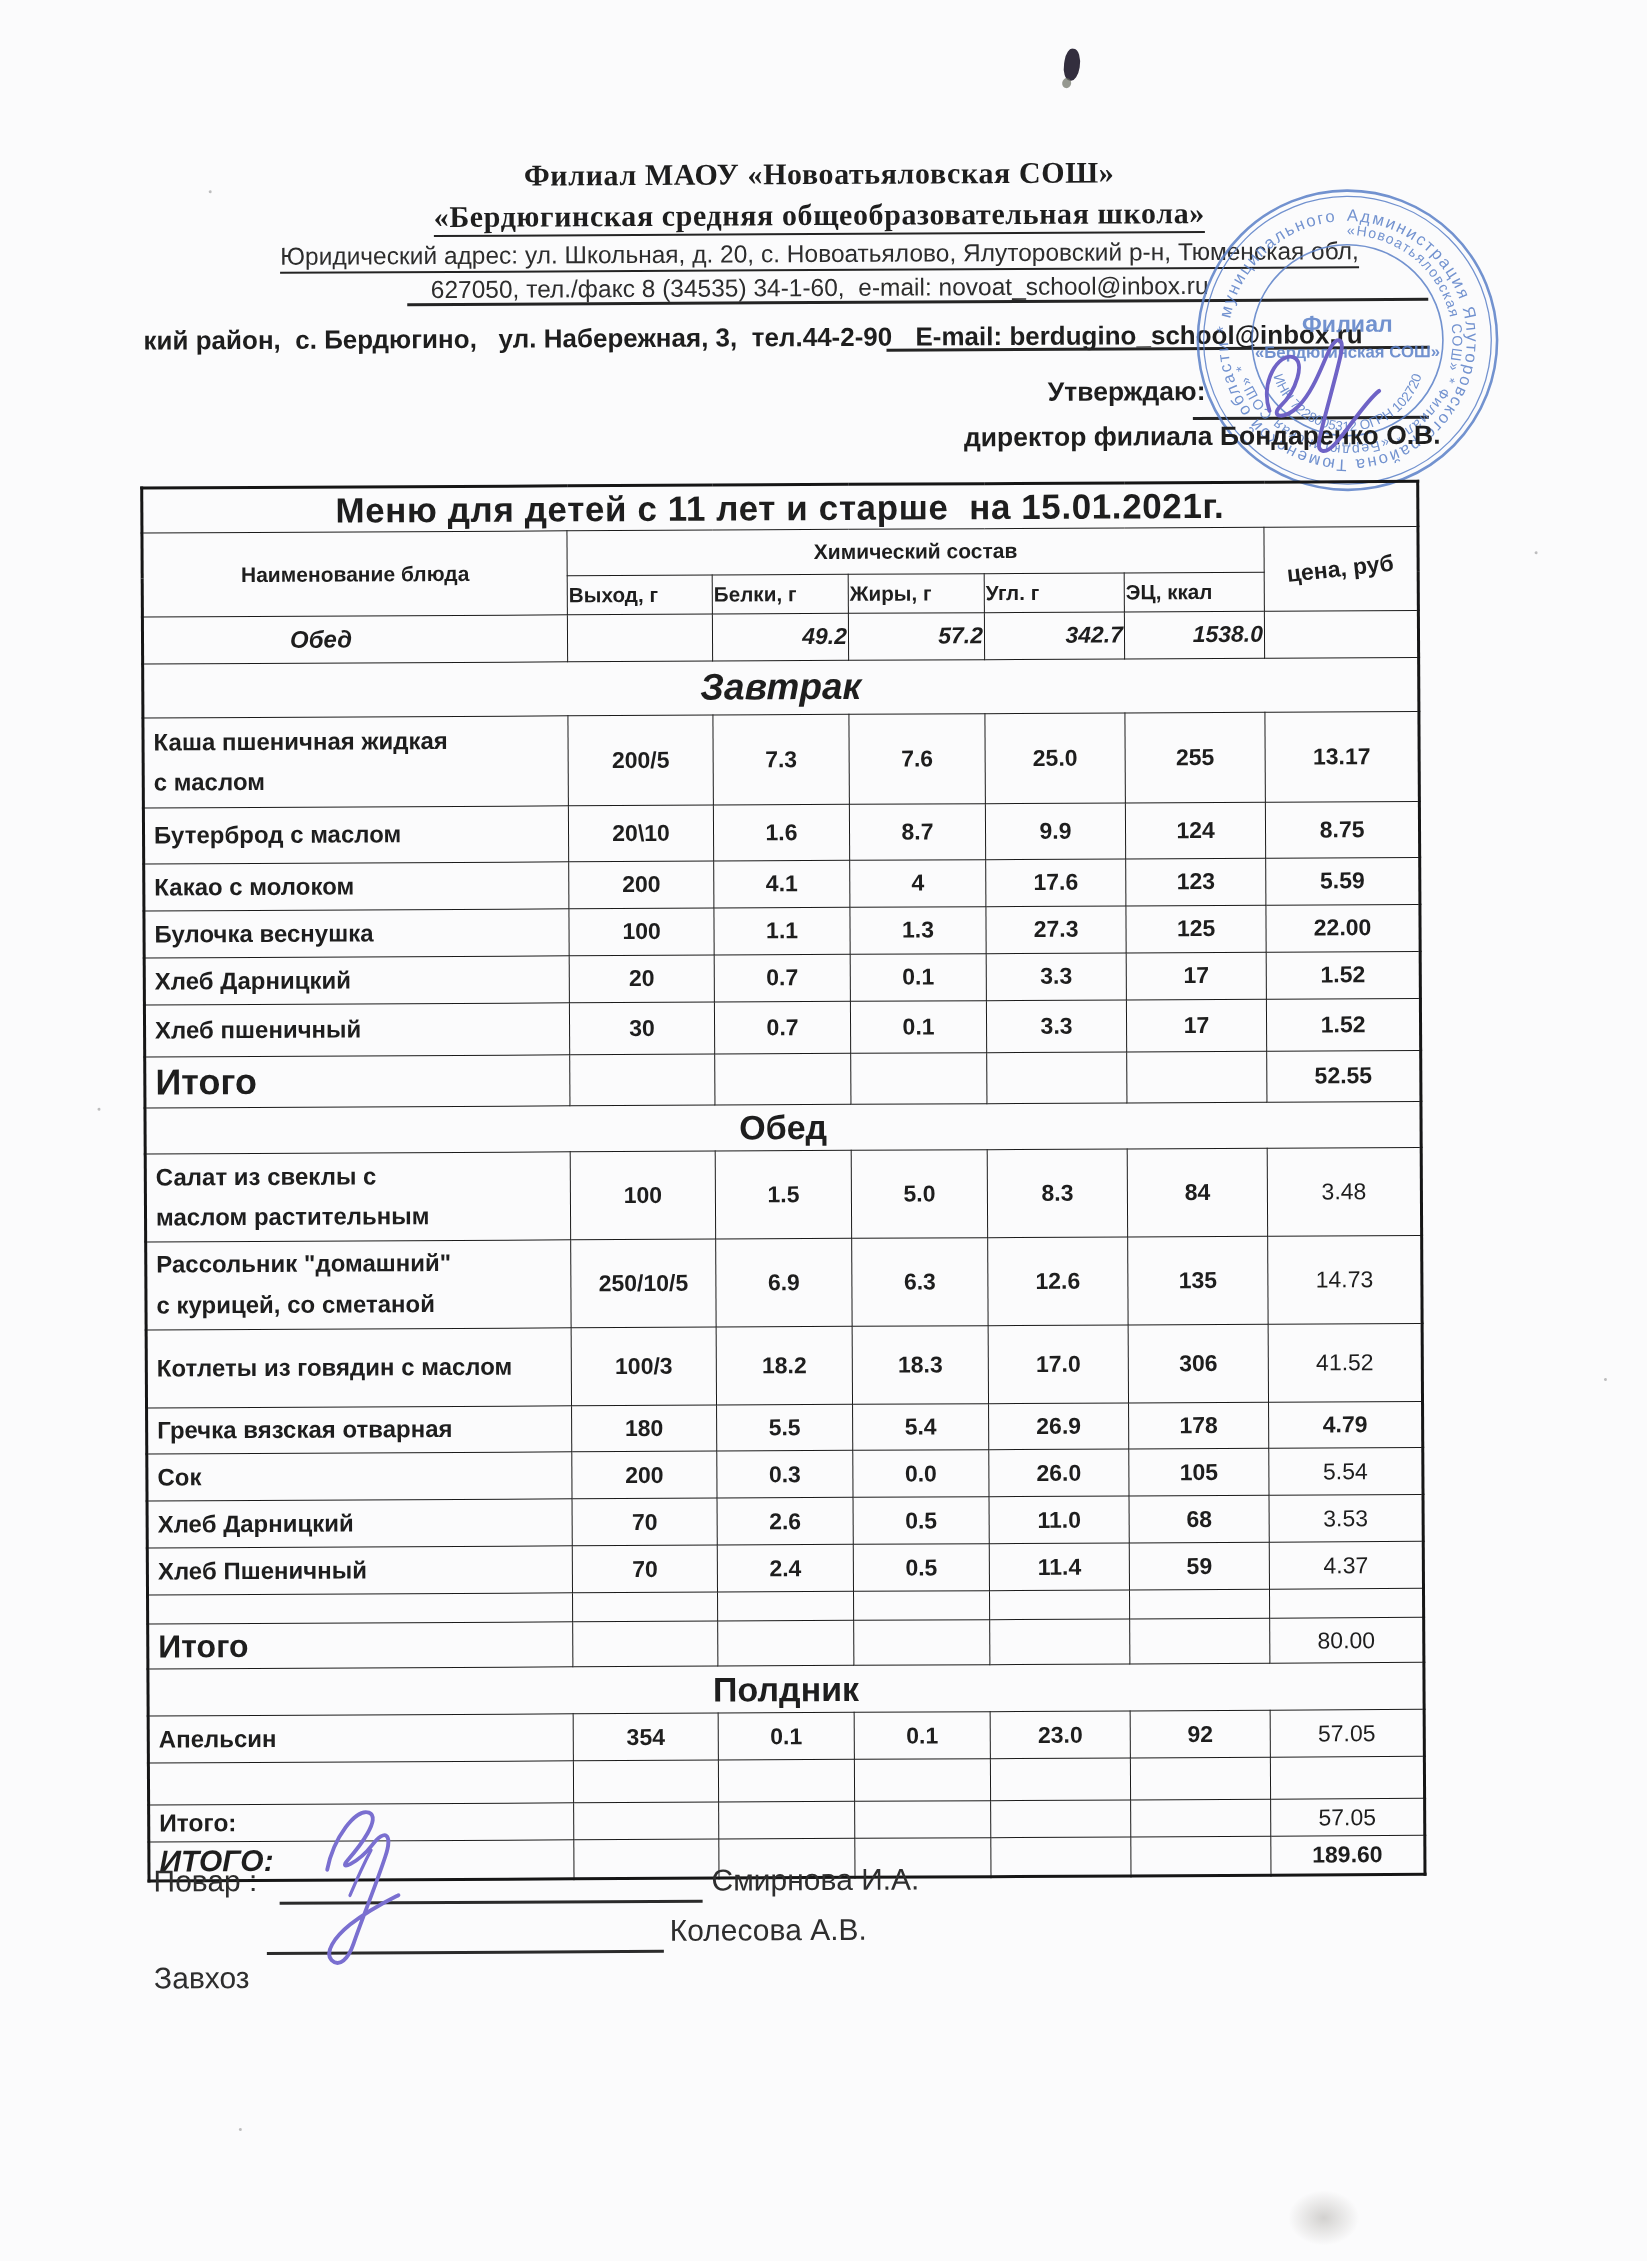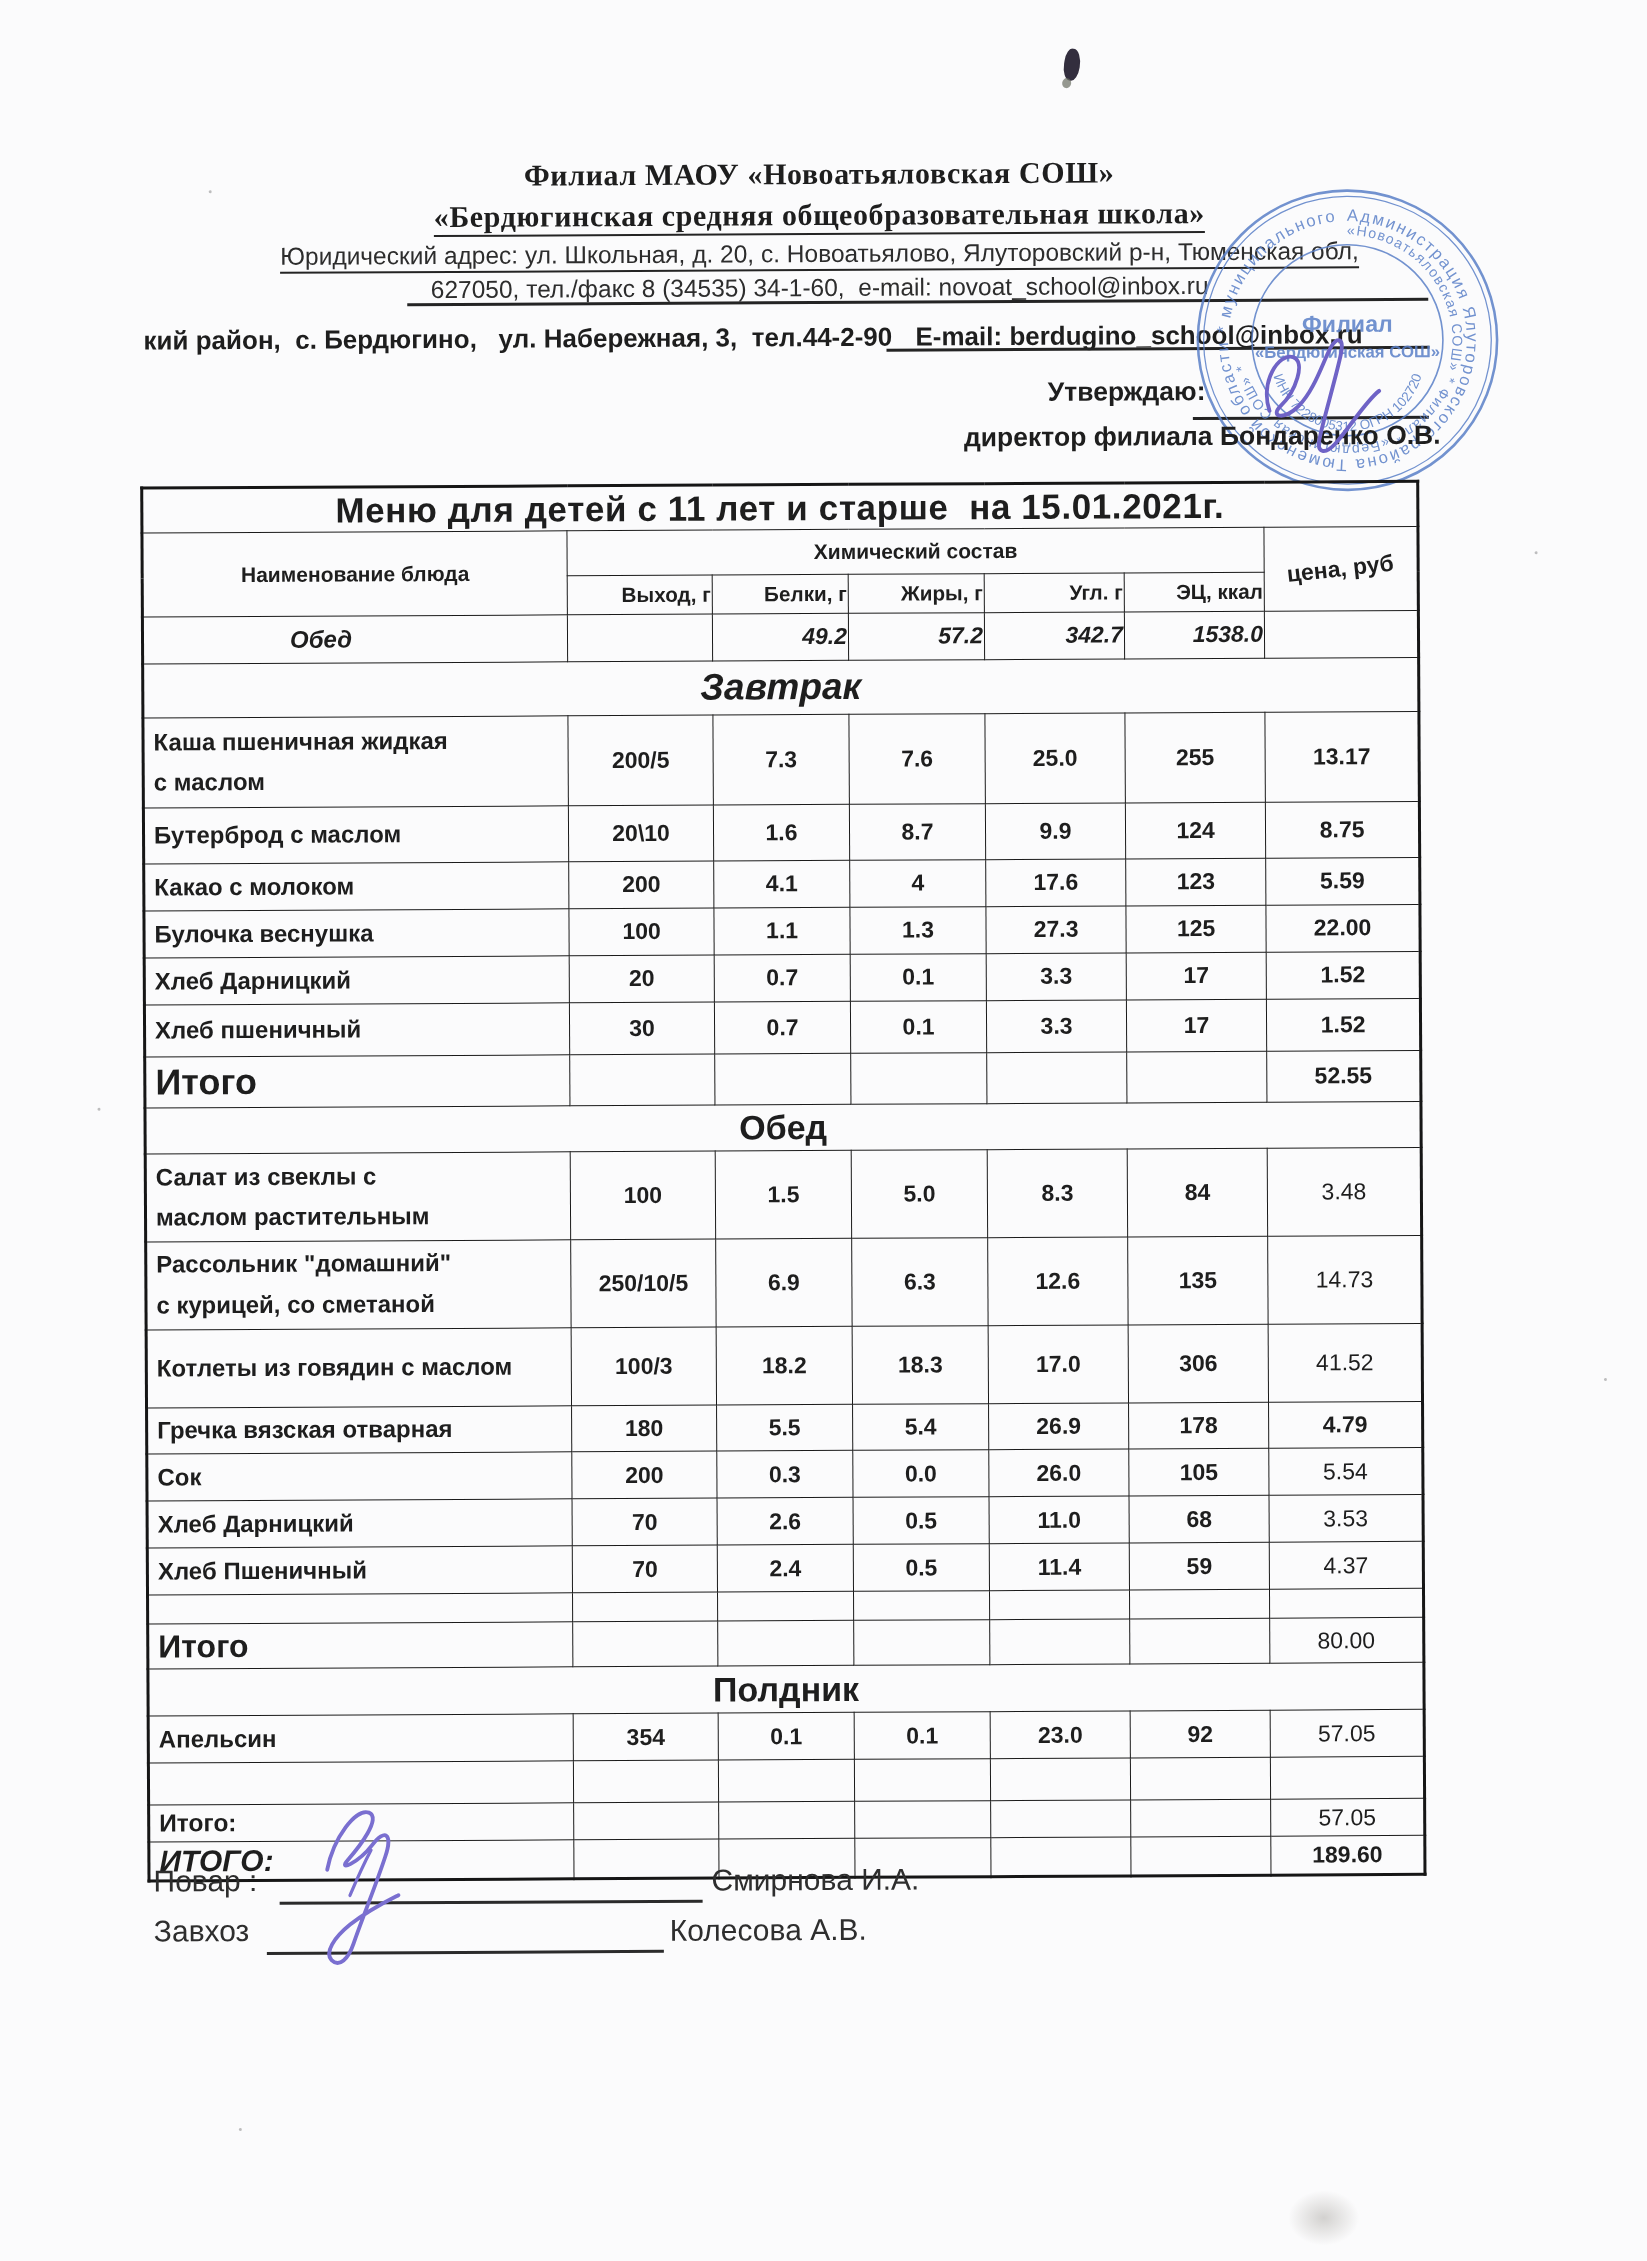--- a/index.html
+++ b/index.html
@@ -22,21 +22,21 @@
   .director{top:423px;left:967px;font-size:26.5px;font-weight:bold;z-index:4;}
   
   table.menu{position:absolute;left:143px;top:483px;width:1276px;border-collapse:collapse;
              table-layout:fixed;border:3.9px solid #161616;z-index:3;}
   table.menu td{border:1.9px solid #1b1b1b;vertical-align:middle;overflow:hidden;}
   td.title{font-size:35px;font-weight:bold;text-align:center;letter-spacing:0.6px;white-space:pre-wrap;}
   td.hgroup{font-size:21px;font-weight:bold;text-align:center;}
   td.hname{font-size:21px;font-weight:bold;text-align:center;}
   td.hprice{font-size:23px;font-weight:bold;text-align:center;}
   td.hprice span{display:inline-block;transform:rotate(-6deg);}
-  td.hsub{font-size:20.7px;font-weight:bold;text-align:right;}
+  td.hsub{font-size:20.7px;font-weight:bold;text-align:left;}
   td.name{font-size:24px;font-weight:bold;text-align:left;padding:2.6px 6.5px 2.6px 9px;line-height:1.7;}
   td.w2{padding-right:113px;}
   td.val{font-size:23px;font-weight:bold;text-align:center;}
   tr.sum td{font-style:italic;text-align:right;}
   tr.sum td.name{text-align:center;padding-right:78px;}
   td.section{font-size:34px;font-weight:bold;text-align:center;}
   td.sec-italic{font-style:italic;font-size:37px;}
   td.total-big{font-size:36px;font-weight:bold;padding-left:9px;}
   td.total-mid{font-size:32px;font-weight:bold;padding-left:9px;}
   td.total-sm{font-size:24.5px;font-weight:bold;padding-left:9px;}
@@ -334,21 +334,21 @@
       <td class="val"></td>
       <td class="val price-it">189.60</td>
     </tr>
   </tbody>
       </table>
 
   <div class="abs foot" style="left:149px;top:1861px;">Повар :</div>
   <div class="hline" style="left:275px;top:1899px;width:423px;height:3.2px;background:#2b2b2b;"></div>
   <div class="abs foot" style="left:707px;top:1863px;">Смирнова И.А.</div>
 
-  <div class="abs foot" style="left:149px;top:1911px;text-align:right;">Завхоз</div>
+  <div class="abs foot" style="left:149px;top:1958px;text-align:right;">Завхоз</div>
   <div class="hline" style="left:262px;top:1949px;width:397px;height:3.2px;background:#2b2b2b;"></div>
   <div class="abs foot" style="left:665px;top:1913px;">Колесова А.В.</div>
 
   <svg style="left:284px;top:1796px;z-index:5;" width="168" height="181" viewBox="0 0 260 280">
     <path d="M60,110 C70,60 105,15 125,22 C145,30 110,75 92,95 C75,114 108,100 130,72 C150,46 162,55 150,90 C135,135 112,190 100,225 C92,248 78,262 66,250 C55,238 70,215 95,195 C125,172 150,160 170,150" fill="none" stroke="#7a6fd0" stroke-width="6" stroke-linecap="round"></path>
     <path d="M95,150 C108,120 120,95 128,80" fill="none" stroke="#7a6fd0" stroke-width="5" stroke-linecap="round"></path>
   </svg>
 
   <div class="blot"></div>
   <div class="smudge"></div>

